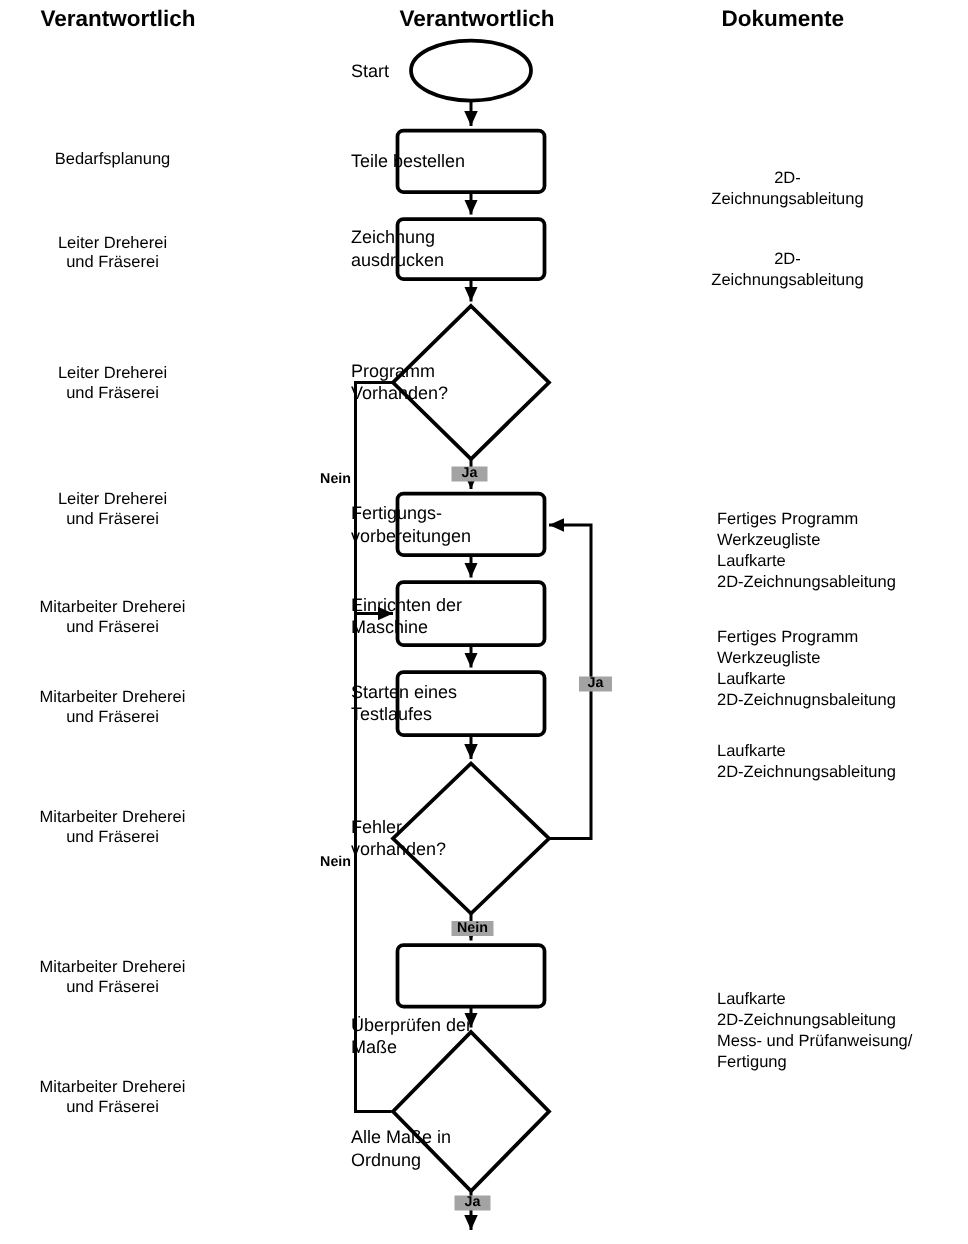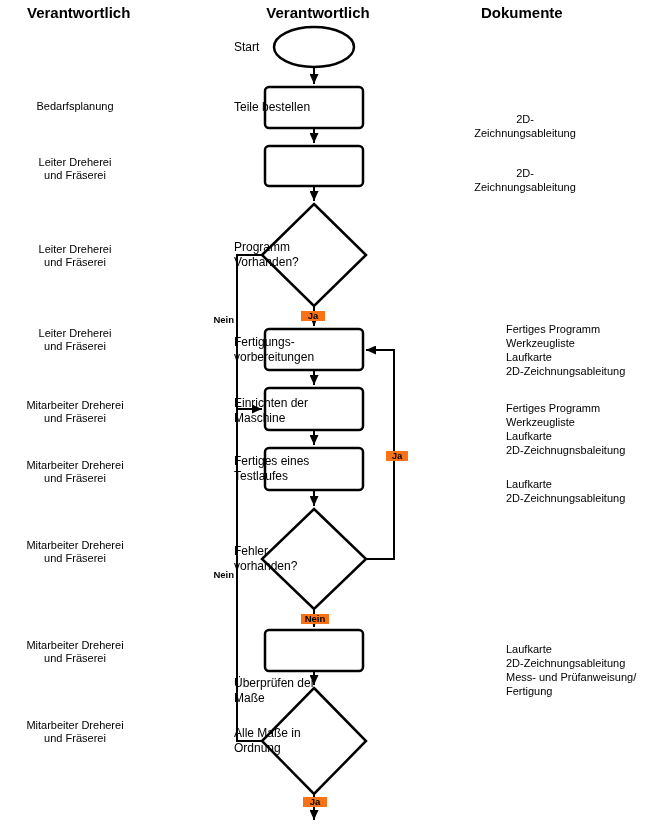--- a/index.html
+++ b/index.html
@@ -12,30 +12,30 @@
   .hdr { position:absolute; top:4px; font-size:15px; font-weight:bold; white-space:nowrap; }
   .hdr-center { text-align:center; }
   .col-label {
     position:absolute; left:0; width:150px; font-size:11px; line-height:13px;
     text-align:center; white-space:pre-line;
   }
   .doc-label {
     position:absolute; font-size:11px; line-height:14px; white-space:pre-line;
   }
   .doc-center { left:450px; width:150px; text-align:center; }
-  .doc-left { left:506px; }
+  .doc-left { left:478px;margin-top:17px; }
   .node-label {
     position:absolute; left:234px; width:160px; font-size:12px; line-height:15px;
     white-space:pre-line;
   }
   .edge-label {
     position:absolute; font-size:9.5px; font-weight:bold; line-height:10px;
     text-align:center;
   }
-  .edge-bg { background:#f97316; }
+  .edge-bg { background:#a3a3a3; }
   .edge-right { text-align:right; }
 </style>
 </head>
 <body>
 
 <div class="canvas">
 
   <svg width="645" height="829" viewBox="0 0 645 829">
     <defs>
       <marker id="ah" markerUnits="userSpaceOnUse" markerWidth="10" markerHeight="9" refX="10" refY="4.5" orient="auto">
@@ -109,33 +109,35 @@
 2D-Zeichnugnsbaleitung</div>
   <div class="doc-label doc-left" style="top:477px;">Laufkarte
 2D-Zeichnungsableitung</div>
   <div class="doc-label doc-left" style="top:642px;">Laufkarte
 2D-Zeichnungsableitung
 Mess- und Prüfanweisung/
 Fertigung</div>
 
   <div class="node-label" style="top:40px;">Start</div>
   <div class="node-label" style="top:100px;">Teile bestellen</div>
+  <div class="node-label" style="top:151px;">Zeichnung
+ausdrucken</div>
   <div class="node-label" style="top:240px;">Programm
 Vorhanden?</div>
   <div class="node-label" style="top:335px;">Fertigungs-
 vorbereitungen</div>
   <div class="node-label" style="top:372px;margin-top:24px;">Einrichten der
 Maschine</div>
-  <div class="node-label" style="top:454px;">Fertiges eines
+  <div class="node-label" style="top:454px;">Starten eines
 Testlaufes</div>
   <div class="node-label" style="top:544px;">Fehler
 vorhanden?</div>
   <div class="node-label" style="top:636px;margin-top:40px;">Überprüfen der
 Maße</div>
-  <div class="node-label" style="top:726px;">Alle Maße in
+  <div class="node-label" style="top:751px;">Alle Maße in
 Ordnung</div>
 
   <div class="edge-label edge-bg" style="left:301px;top:311px;width:24px;">Ja</div>
   <div class="edge-label edge-right" style="left:204px;top:315px;width:30px;">Nein</div>
   <div class="edge-label edge-bg" style="left:386px;top:451px;width:22px;">Ja</div>
   <div class="edge-label edge-right" style="left:204px;top:570px;width:30px;">Nein</div>
   <div class="edge-label edge-bg" style="left:301px;top:614px;width:28px;">Nein</div>
   <div class="edge-label edge-bg" style="left:303px;top:797px;width:24px;">Ja</div>
 
 </div>

